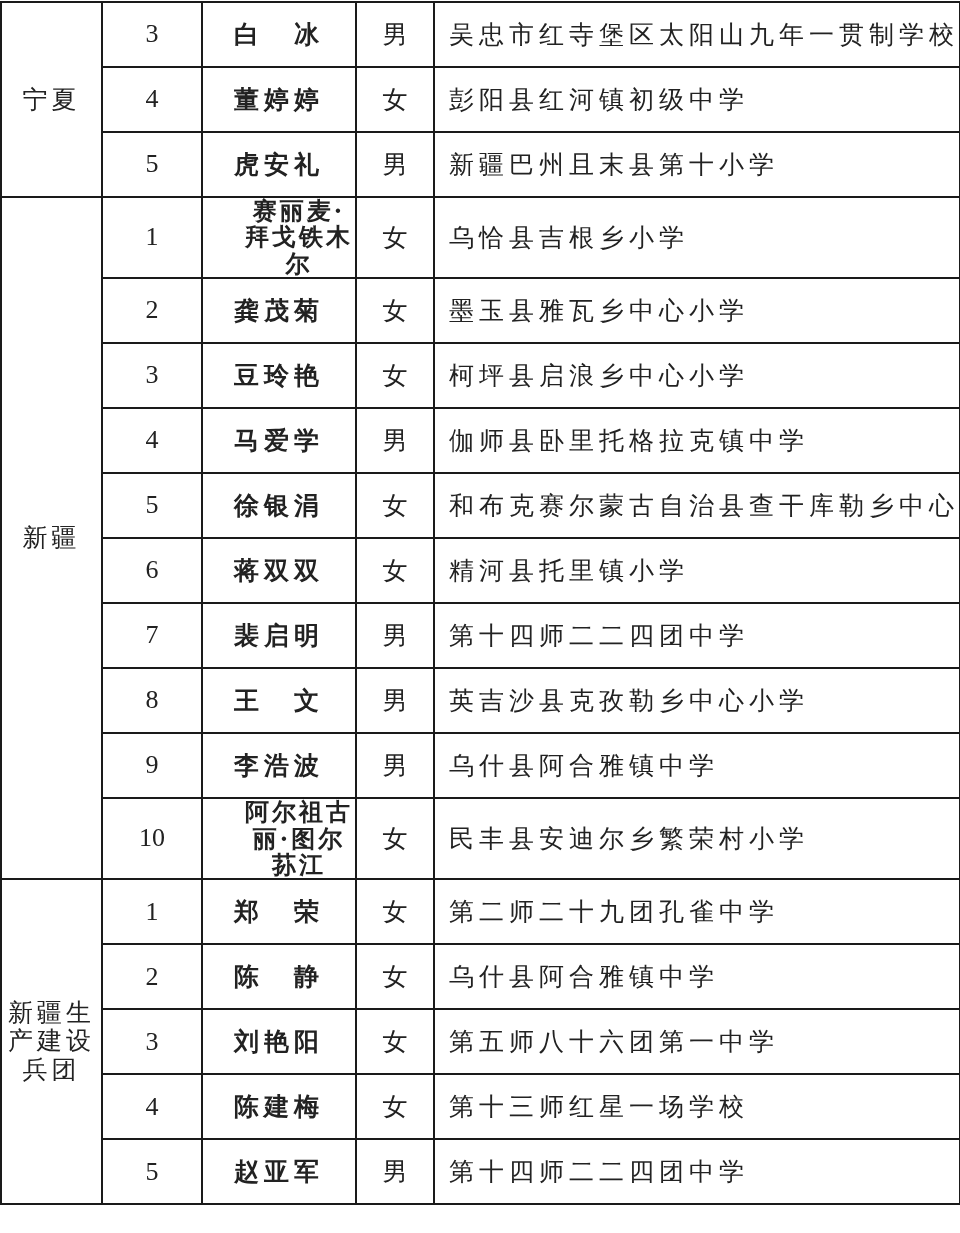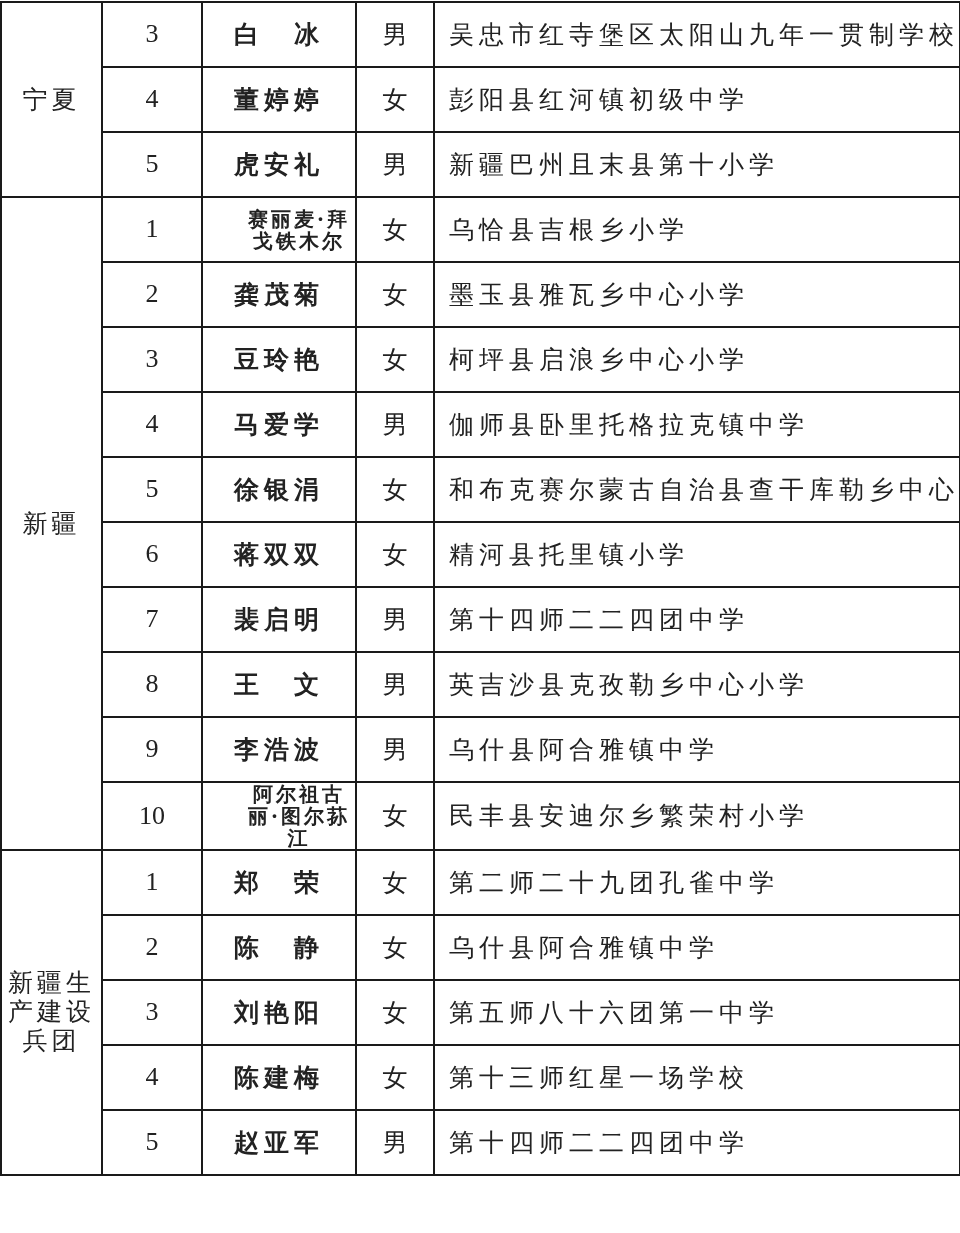--- a/index.html
+++ b/index.html
@@ -18,21 +18,21 @@
     padding: 0;
     text-align: center;
     vertical-align: middle;
     font-size: 25px;
     line-height: 1.1;
   }
   td.region { font-size: 25px; letter-spacing: 4px; }
   td.region.multi { line-height: 1.15; padding: 0 6px; margin-left: 26px; }
   td.num { font-family: "Liberation Serif", serif; font-size: 26px; }
   td.name { letter-spacing: 5px; font-weight: bold; }
-  td.name.long { font-size: 20px; letter-spacing: 3px; line-height: 1.1; padding-left: 40px; }
+  td.name.long { font-size: 24px; letter-spacing: 3px; line-height: 1.1; padding-left: 40px; }
   td.gender { }
   td.school { text-align: left; padding-left: 14px; letter-spacing: 5px; white-space: nowrap; }
 </style>
 </head>
 <body>
 
 <table>
   <colgroup>
     <col style="width:101px">
     <col style="width:100px">

